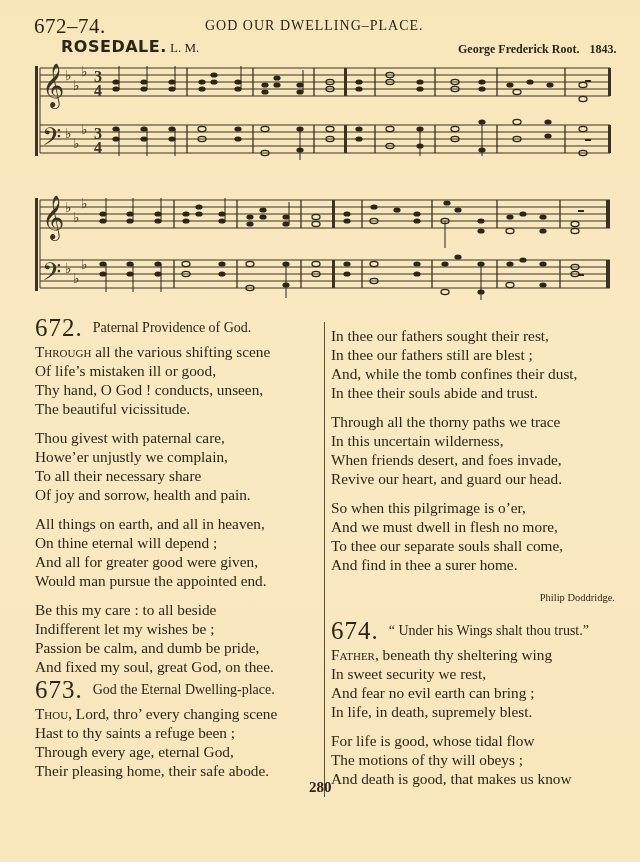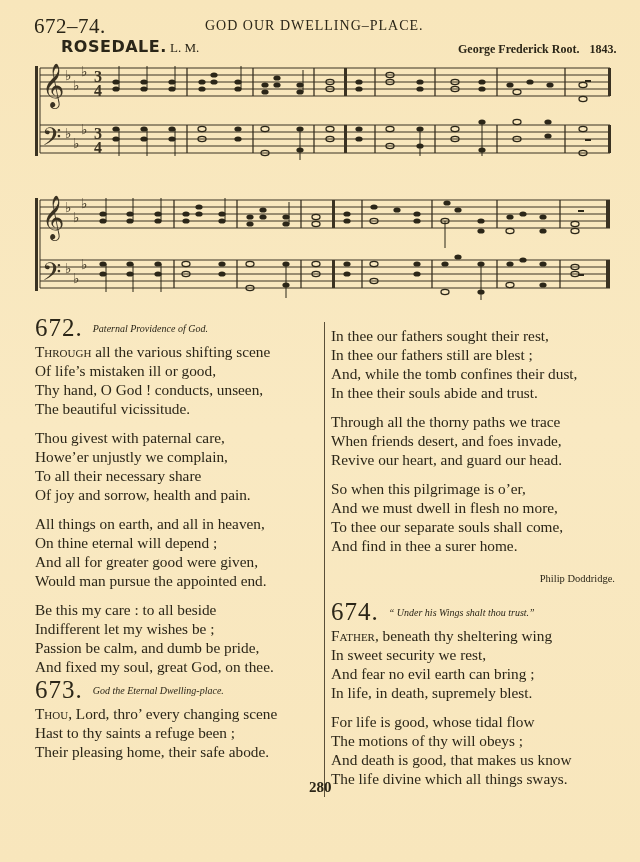--- a/index.html
+++ b/index.html
@@ -16,21 +16,21 @@
   .tune { position:absolute; left:61px; top:37px; font-family:"DejaVu Sans", sans-serif; font-weight:bold; font-size:16px; letter-spacing:0.5px; }
   .meter { position:absolute; left:170px; top:40px; font-size:13px; }
   .composer { position:absolute; left:458px; top:42px; font-size:12px; font-weight:bold; }
   .composer .yr { margin-left:10px; }
   .system { position:absolute; left:0; }
   svg { display:block; }
   .col { position:absolute; font-size:15.3px; line-height:19px; }
   .col .line { white-space:nowrap; }
   .hymn-head { position:relative; height:24px; white-space:nowrap; }
   .hymn-head .num { font-size:25px; letter-spacing:1px; }
-  .hymn-head .sub { font-style:italic; font-size:10px; margin-left:10px; position:relative; top:-4px; }
+  .hymn-head .sub { font-size:14px; margin-left:10px; position:relative; top:-4px; }
   .sc { font-variant:small-caps; }
   .stanza { margin-bottom:10px; }
   .author { text-align:right; font-size:10.5px; margin-top:14px; }
   .divider { position:absolute; left:324px; top:322px; width:1px; height:475px; background:#5a4f38; }
   .pageno { position:absolute; left:309px; top:779px; font-size:15px; font-weight:bold; }
 </style>
 </head>
 <body>
 
 <div class="page">
@@ -364,35 +364,37 @@
       <div class="line">Passion be calm, and dumb be pride,</div>
       <div class="line">And fixed my soul, great God, on thee.</div>
     </div>
 
     <div class="hymn-head" style="margin-top:4px;">
       <span class="num">673.</span><span class="sub">God the Eternal Dwelling-place.</span>
     </div>
     <div class="stanza">
       <div class="line"><span class="sc">Thou</span><span>, Lord, thro’ every changing scene</span></div>
       <div class="line">Hast to thy saints a refuge been ;</div>
+      <div class="line">Through every age, eternal God,</div>
       <div class="line">Their pleasing home, their safe abode.</div>
     </div>
   </div>
 
   <div class="divider"></div>
 
   <div class="col" style="left:331px; top:326px; width:290px;">
     <div class="stanza">
       <div class="line">In thee our fathers sought their rest,</div>
       <div class="line">In thee our fathers still are blest ;</div>
       <div class="line">And, while the tomb confines their dust,</div>
       <div class="line">In thee their souls abide and trust.</div>
     </div>
     <div class="stanza">
       <div class="line">Through all the thorny paths we trace</div>
+      <div class="line">In this uncertain wilderness,</div>
       <div class="line">When friends desert, and foes invade,</div>
       <div class="line">Revive our heart, and guard our head.</div>
     </div>
     <div class="stanza" style="margin-bottom:0;">
       <div class="line">So when this pilgrimage is o’er,</div>
       <div class="line">And we must dwell in flesh no more,</div>
       <div class="line">To thee our separate souls shall come,</div>
       <div class="line">And find in thee a surer home.</div>
     </div>
     <div class="author" style="margin-right:6px;">Philip Doddridge.</div>
@@ -403,18 +405,17 @@
     <div class="stanza">
       <div class="line"><span class="sc">Father</span><span>, beneath thy sheltering wing</span></div>
       <div class="line">In sweet security we rest,</div>
       <div class="line">And fear no evil earth can bring ;</div>
       <div class="line">In life, in death, supremely blest.</div>
     </div>
     <div class="stanza">
       <div class="line">For life is good, whose tidal flow</div>
       <div class="line">The motions of thy will obeys ;</div>
       <div class="line">And death is good, that makes us know</div>
-      <div class="line">The life divine which all things sways.</div>
     </div>
   </div>
 
   <div class="pageno">280</div>
 </div>
 
 </body></html>

